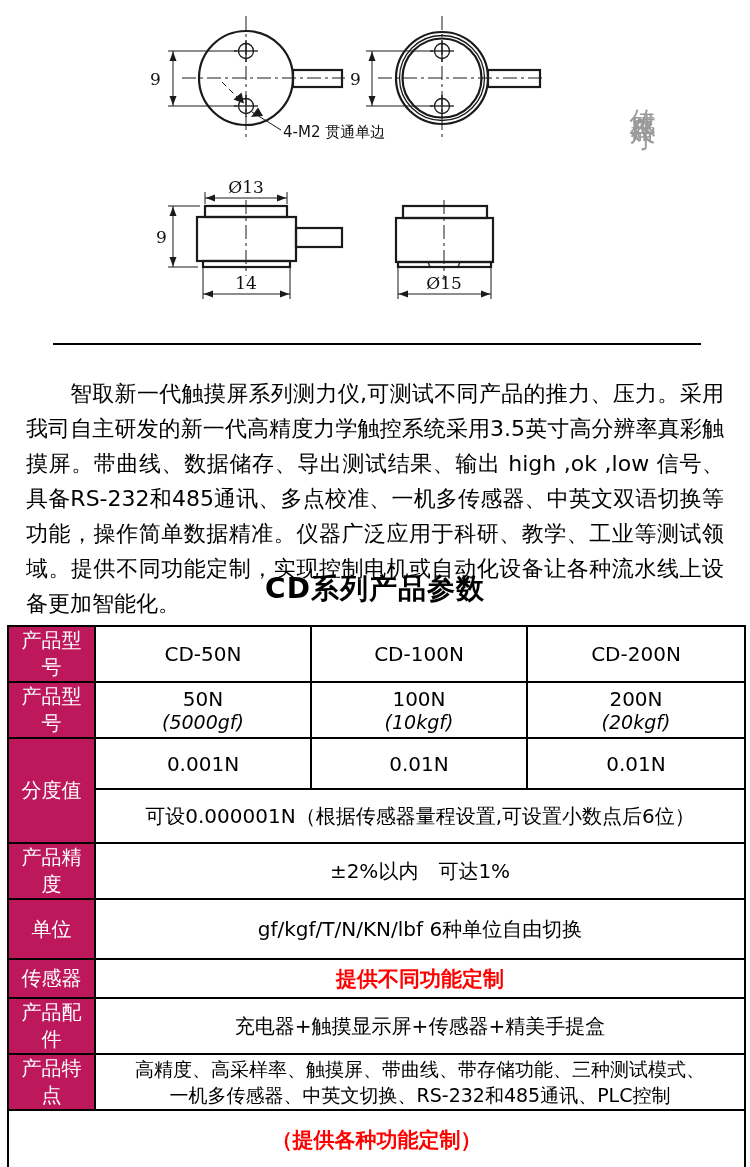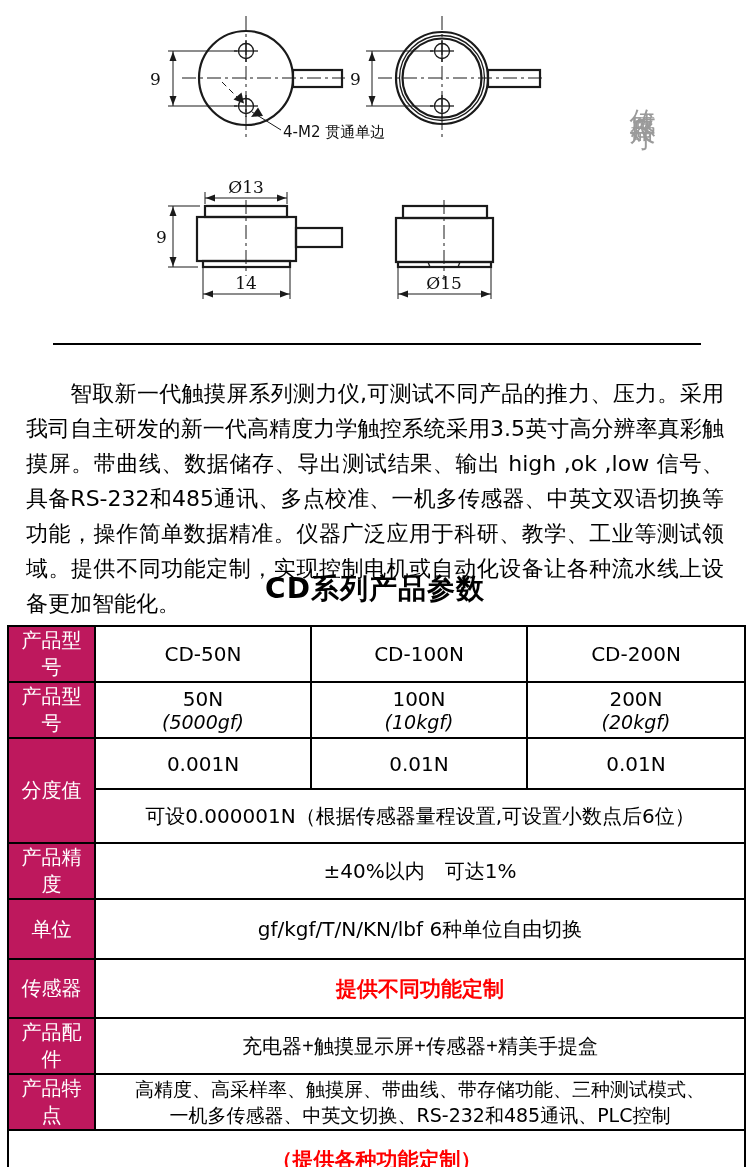--- a/index.html
+++ b/index.html
@@ -37,21 +37,21 @@
     border:2px solid #000;text-align:center;vertical-align:middle;
     padding:0 4px;overflow:hidden;
   }
   th.rowlabel{
     background:#be185d;color:#ffffff;font-weight:400;font-size:20px;
   }
   td.val{font-size:20px;color:#000;border-radius:27px;}
   td.val .l2{font-size:19px;font-style:italic;}
   td.red{color:#ff0000;font-weight:bold;font-size:21px;}
   td.features{font-size:19px;line-height:26px;}
-  td.rel{position:relative;font-family:Liberation Mono, monospace;}
+  td.rel{position:relative;}
   .comment-marker{
     position:absolute;left:0;top:0;width:0;height:0;
     border-top:8px solid #1e7b34;border-right:8px solid transparent;
   }
 
   
   svg .obj{stroke:#1a1a1a;stroke-width:2.2;fill:none;}
   svg .thin{stroke:#1a1a1a;stroke-width:1.3;fill:none;}
   svg .cl{stroke:#1a1a1a;stroke-width:1;fill:none;stroke-dasharray:14 4 3 4;}
   svg .dim{stroke:#1a1a1a;stroke-width:1;fill:none;}
@@ -205,27 +205,27 @@
         <th class="rowlabel" rowspan="2">分度值</th>
         <td class="val">0.001N</td>
         <td class="val">0.01N</td>
         <td class="val">0.01N</td>
       </tr>
       <tr style="height:54px">
         <td class="val" colspan="3">可设0.000001N（根据传感器量程设置,可设置小数点后6位）</td>
       </tr>
       <tr style="height:52px">
         <th class="rowlabel">产品精度</th>
-        <td class="val" colspan="3">±40%以内　可达1%</td>
+        <td class="val" colspan="3">±2%以内　可达1%</td>
       </tr>
       <tr style="height:60px">
         <th class="rowlabel">单位</th>
         <td class="val" colspan="3">gf/kgf/T/N/KN/lbf 6种单位自由切换</td>
       </tr>
-      <tr style="height:59px">
+      <tr style="height:39px">
         <th class="rowlabel">传感器</th>
         <td class="red" colspan="3">提供不同功能定制</td>
       </tr>
       <tr style="height:50px">
         <th class="rowlabel">产品配件</th>
         <td class="val rel" colspan="3">
           <span class="comment-marker"></span>
           <span>充电器+触摸显示屏+传感器+精美手提盒</span>
         </td>
       </tr>

